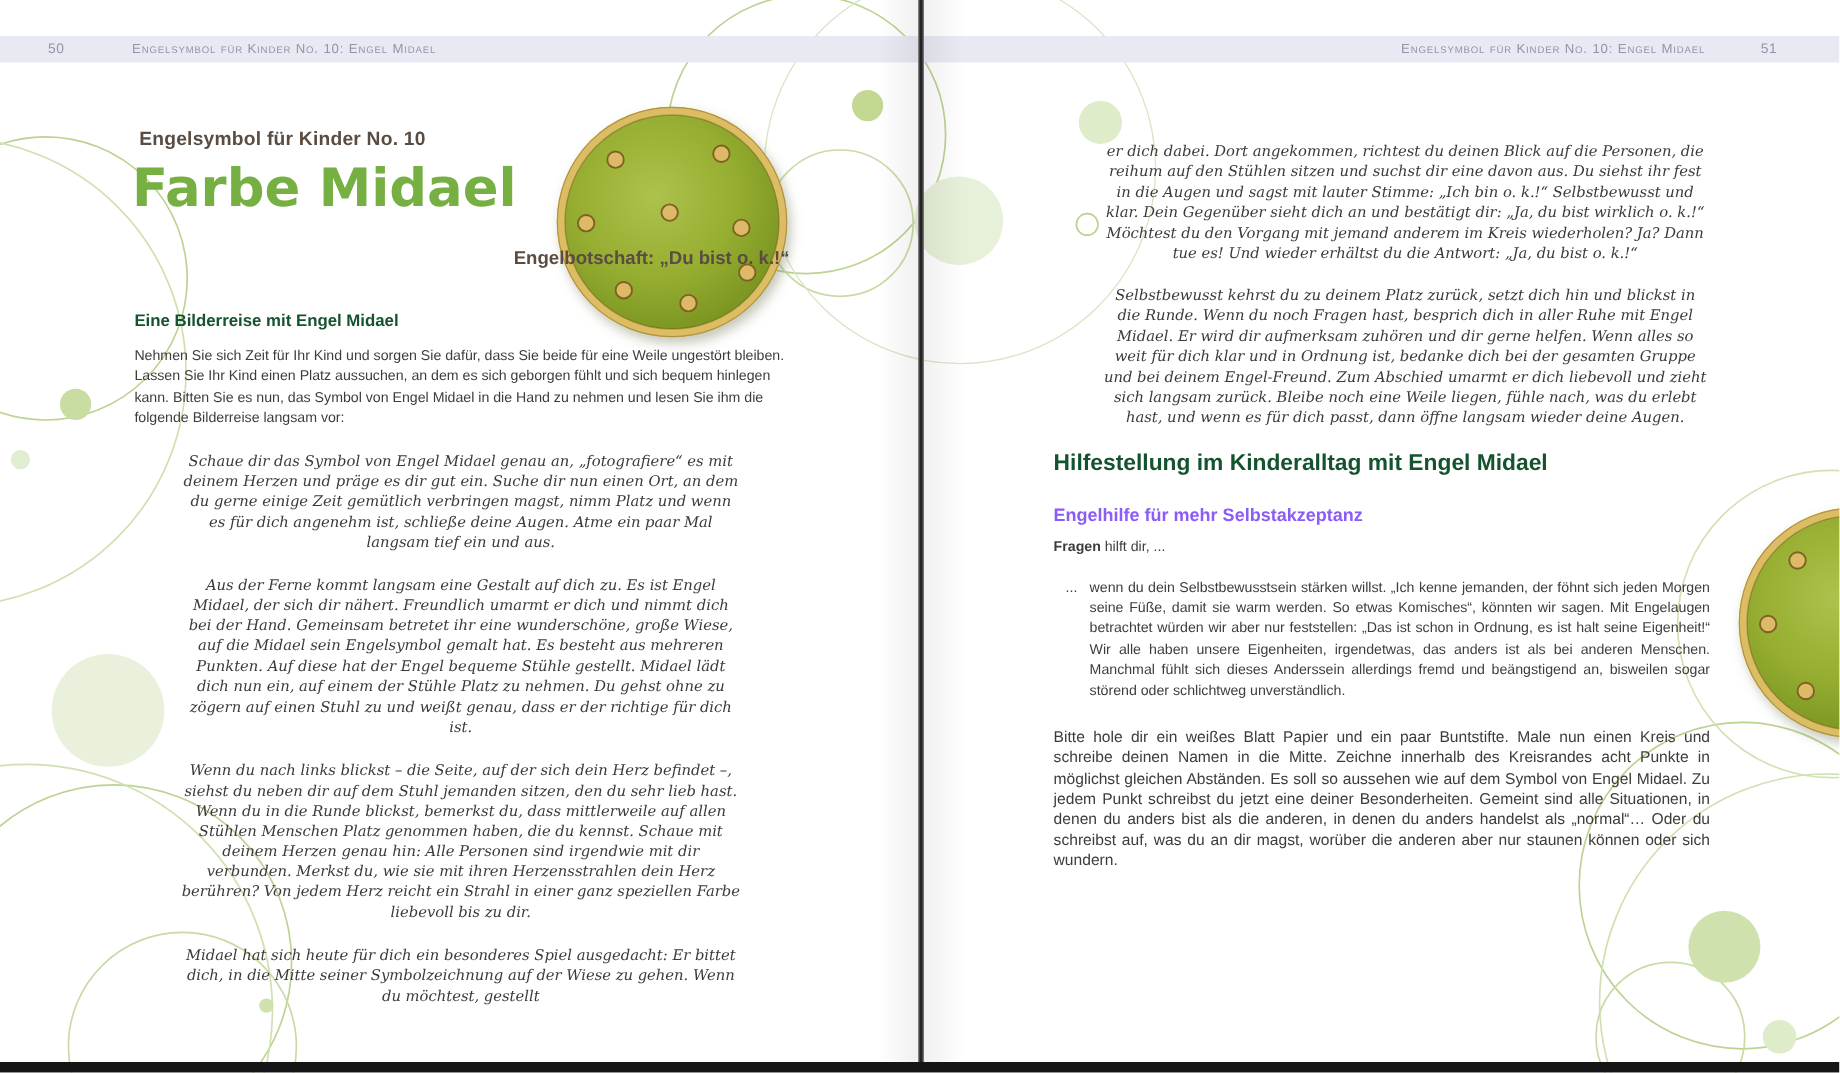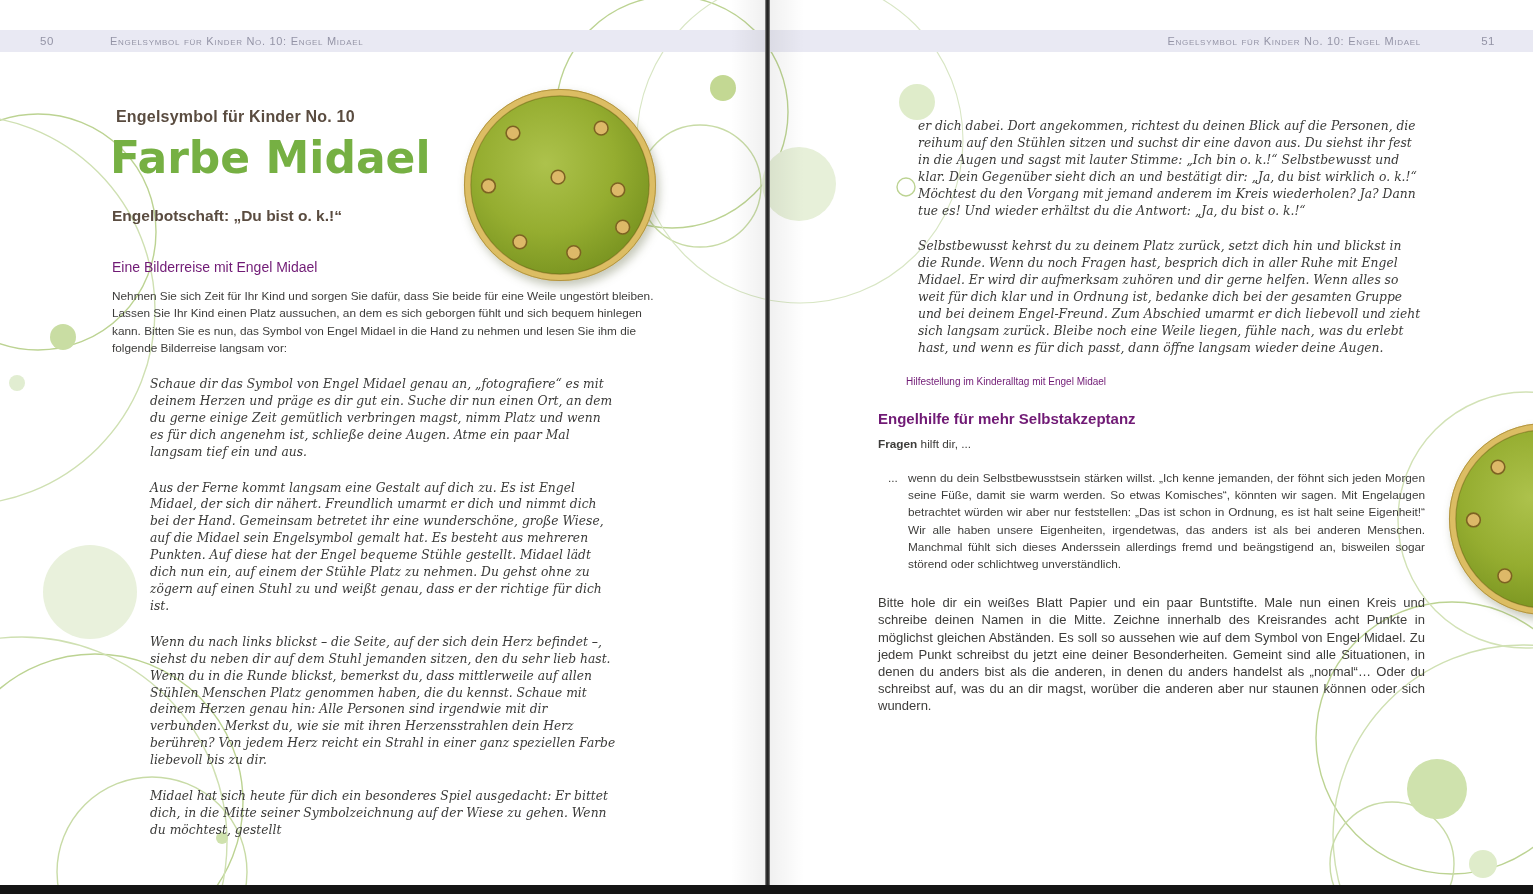--- a/index.html
+++ b/index.html
@@ -8,50 +8,50 @@
 
   
   .header-bar{position:absolute;top:30px;height:22px;background:#e9e9f3;z-index:1;}
   .header-bar.left{left:0;width:766px;}
   .header-bar.right{left:770px;width:763px;}
   .pagenum{position:absolute;top:0;line-height:22px;font-size:11.5px;color:#9494a6;letter-spacing:.5px;}
   .runhead{position:absolute;top:0;line-height:22px;font-size:11px;letter-spacing:.7px;color:#9494a6;
            font-variant:small-caps;white-space:nowrap;}
   .header-bar.left .pagenum{left:40px;}
   .header-bar.left .runhead{left:110px;}
-  .header-bar.right .pagenum{right:38px;}
+  .header-bar.right .pagenum{right:52px;}
   .header-bar.right .runhead{right:112px;}
 
   
   .deco{position:absolute;left:0;top:0;z-index:0;}
 
   
   .symbol{position:absolute;z-index:2;filter:drop-shadow(3px 5px 5px rgba(60,70,20,.30));}
   .symbol.sym-left{left:462px;top:87px;width:196px;height:196px;}
   .symbol.sym-right{left:1447px;top:421px;width:196px;height:196px;}
 
   
   .content{position:absolute;z-index:3;}
   .content.left{left:112px;top:104px;width:546px;}
   .content.right{left:878px;top:118px;width:547px;}
 
   .kicker{font-weight:bold;font-size:16px;color:#5a4c40;margin:4px;letter-spacing:.2px;}
   .main-title{font-family:"DejaVu Sans",sans-serif;font-weight:bold;font-size:44px;color:#76b043;
               margin:9px 0 0 -2px;line-height:1.05;}
-  .message{font-weight:bold;font-size:15.5px;color:#5a4c40;margin:26px 0 0 0;}
-  .section-heading{font-weight:normal;font-size:14px;color:#701a75;margin:34px 0 0 0;}
+  .message{font-weight:bold;font-size:15.5px;color:#5a4c40;margin:26px 0 0 0;text-align:right;}
+  .section-heading{font-weight:bold;font-size:14px;color:#14532d;margin:34px 0 0 0;}
   .body-text{font-size:11.8px;line-height:17.2px;margin:13px 0 0 0;}
 
-  .meditation{font-family:"DejaVu Serif",serif;font-style:italic;font-size:12.3px;line-height:16.9px;color:#3a3a38;}
+  .meditation{font-family:"DejaVu Serif",serif;font-style:italic;font-size:12.3px;line-height:16.9px;color:#3a3a38;text-align:center;}
   .meditation p{margin:0 0 19px 0;}
   .meditation.med-left{margin:19px 13px 0 38px;width:468px;}
   .meditation.med-right{margin:0 0 0 40px;width:506px;}
 
-  .content.right .section-heading{font-size:10px;margin-top:17px;margin-left:28px;}
-  .subsection-heading{font-weight:bold;font-size:15px;color:#701a75;margin:23px 0 0 0;}
+  .content.right .section-heading{font-size:19px;margin-top:17px;}
+  .subsection-heading{font-weight:bold;font-size:15px;color:#8b5cf6;margin:23px 0 0 0;}
   .lead{font-size:11.8px;line-height:17.2px;margin:9px 0 0 0;}
   .lead .lead-b{font-weight:bold;}
 
   .bullet-row{display:flex;margin:17px 0 0 10px;font-size:11.8px;line-height:17.2px;}
   .bullet-marker{flex:0 0 20px;width:20px;}
   .bullet-text{flex:1;text-align:justify;}
   .closing{font-size:13px;line-height:17.2px;margin:21px 0 0 0;text-align:justify;}
 
   
   .gutter{position:absolute;left:765px;top:0;width:5px;height:885px;z-index:4;

